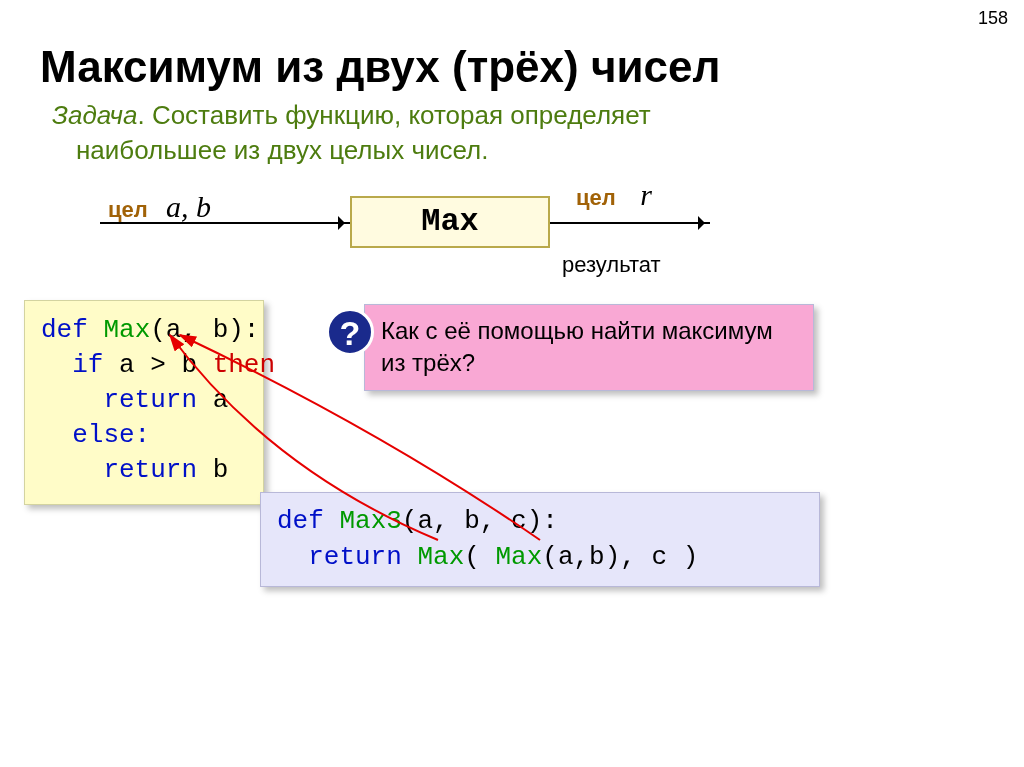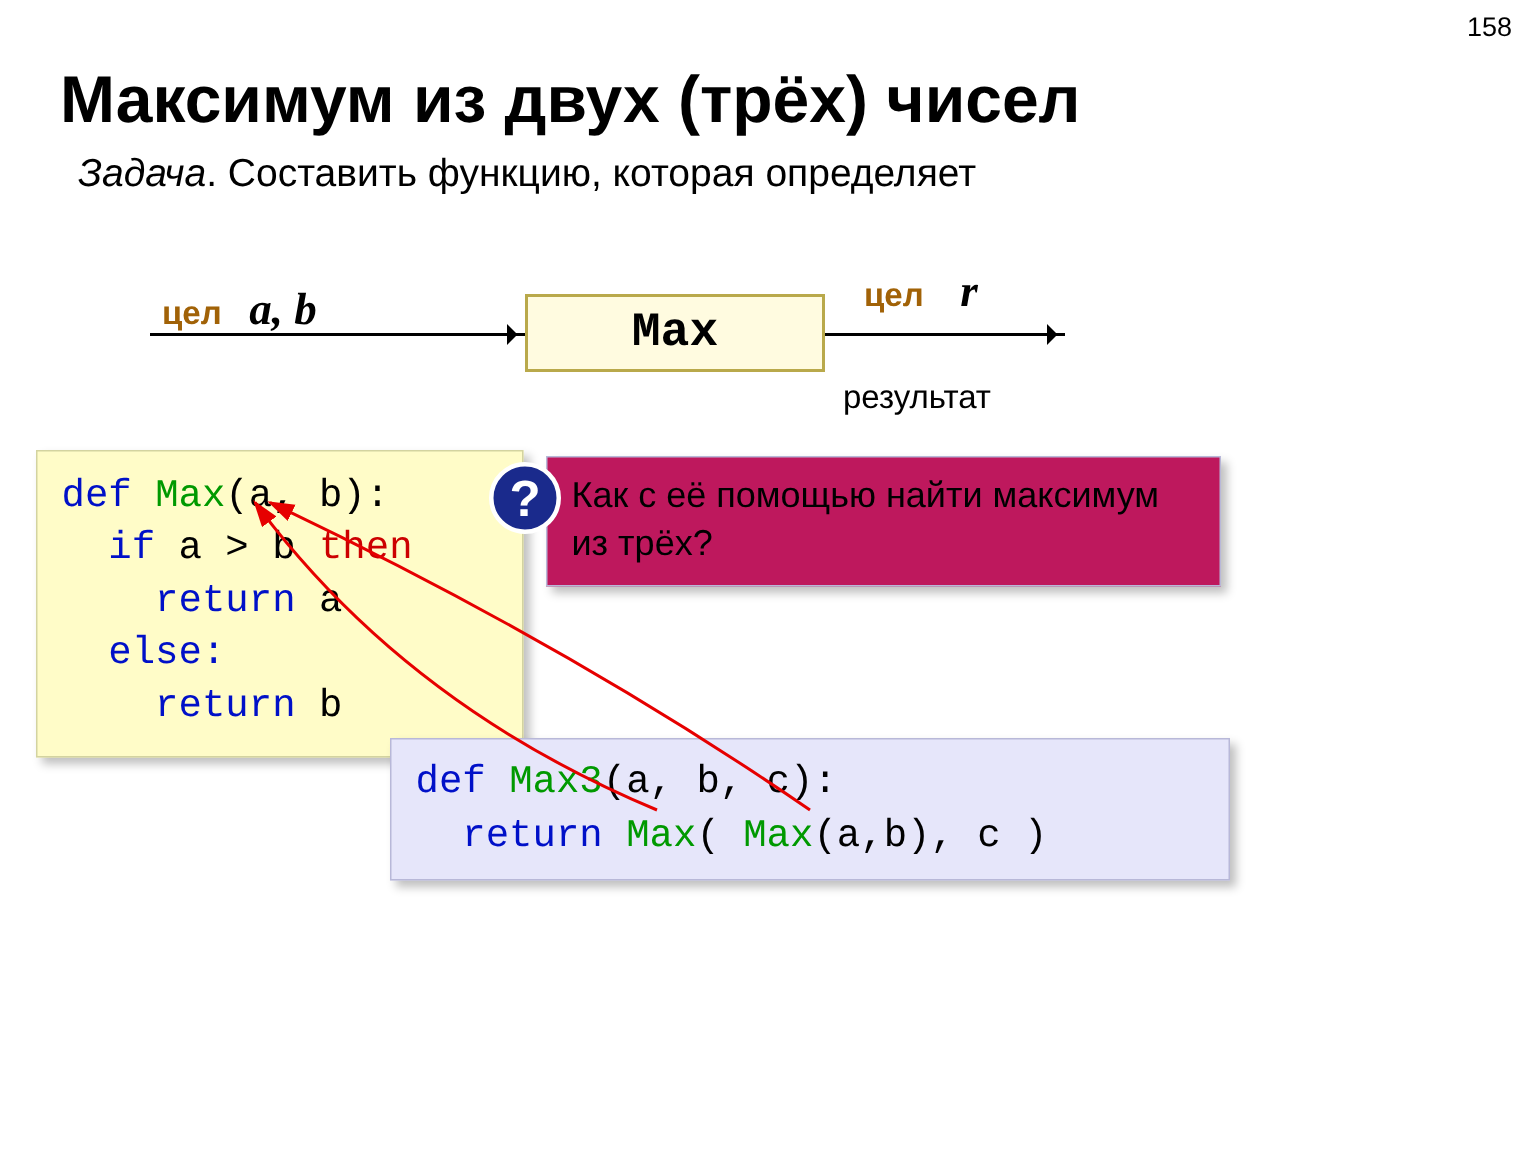--- a/index.html
+++ b/index.html
@@ -27,21 +27,21 @@
     left: 40px;
     font-size: 44px;
     font-weight: bold;
     color: #000;
   }
   .task {
     position: absolute;
     top: 98px;
     left: 52px;
     font-size: 26px;
-    color: #000000;
+    color: #4d7c0f;
     line-height: 1.35;
   }
   .task em { font-style: italic; }
   .task .indent { padding-left: 24px; display: inline-block; }
   
   .diagram {
     position: absolute;
     top: 178px;
     left: 70px;
     width: 620px;
@@ -71,28 +71,28 @@
     height: 52px;
     background: #fffbe0;
     border: 2px solid #b9a94b;
     text-align: center;
     font-family: "Courier New", monospace;
     font-size: 32px;
     font-weight: bold;
     line-height: 48px;
   }
   .tsel { color: #a16207; font-weight: bold; font-size: 22px; }
-  .var { font-family: "Times New Roman", serif; font-style: italic; font-size: 30px; font-weight: bold; }
+  .var { font-family: "Times New Roman", serif; font-style: italic; font-size: 30px; }
   .dlabel { font-size: 22px; position: absolute; }
   
   .codeblock1 {
     position: absolute;
     top: 300px;
     left: 24px;
-    width: 325px;
+    width: 240px;
     padding: 12px 16px 16px 16px;
     background: #fffcc8;
     border: 1px solid #d3d3a0;
     box-shadow: 4px 4px 6px rgba(0,0,0,.25);
     font-family: "Courier New", monospace;
     font-size: 26px;
     line-height: 1.35;
     white-space: pre;
   }
   .kw { color: #0010c8; }
@@ -114,21 +114,21 @@
     text-align: center;
     line-height: 44px;
     z-index: 2;
   }
   .qbox {
     position: absolute;
     top: 304px;
     left: 364px;
     width: 450px;
     padding: 10px 16px;
-    background: #be185d;
+    background: #f9a8d4;
     border: 1px solid #b8b8d8;
     box-shadow: 4px 4px 6px rgba(0,0,0,.25);
     font-size: 24px;
     line-height: 1.35;
   }
   
   .codeblock2 {
     position: absolute;
     top: 492px;
     left: 260px;
@@ -153,20 +153,21 @@
 </style>
 </head>
 <body>
 
 <div class="page-number">158</div>
 
 <div class="title">Максимум из двух (трёх) чисел</div>
 
 <div class="task">
   <em>Задача</em><span>. Составить функцию, которая определяет</span><br>
+  <span class="indent">наибольшее из двух целых чисел.</span>
 </div>
 
 <div class="diagram">
   <div class="arrow-left"></div>
   <div class="maxbox">Max</div>
   <div class="arrow-right"></div>
 
   <div class="dlabel" style="left:38px; top:12px;">
     <span class="tsel">цел</span>
     &nbsp;&nbsp;<span class="var">a, b</span>

